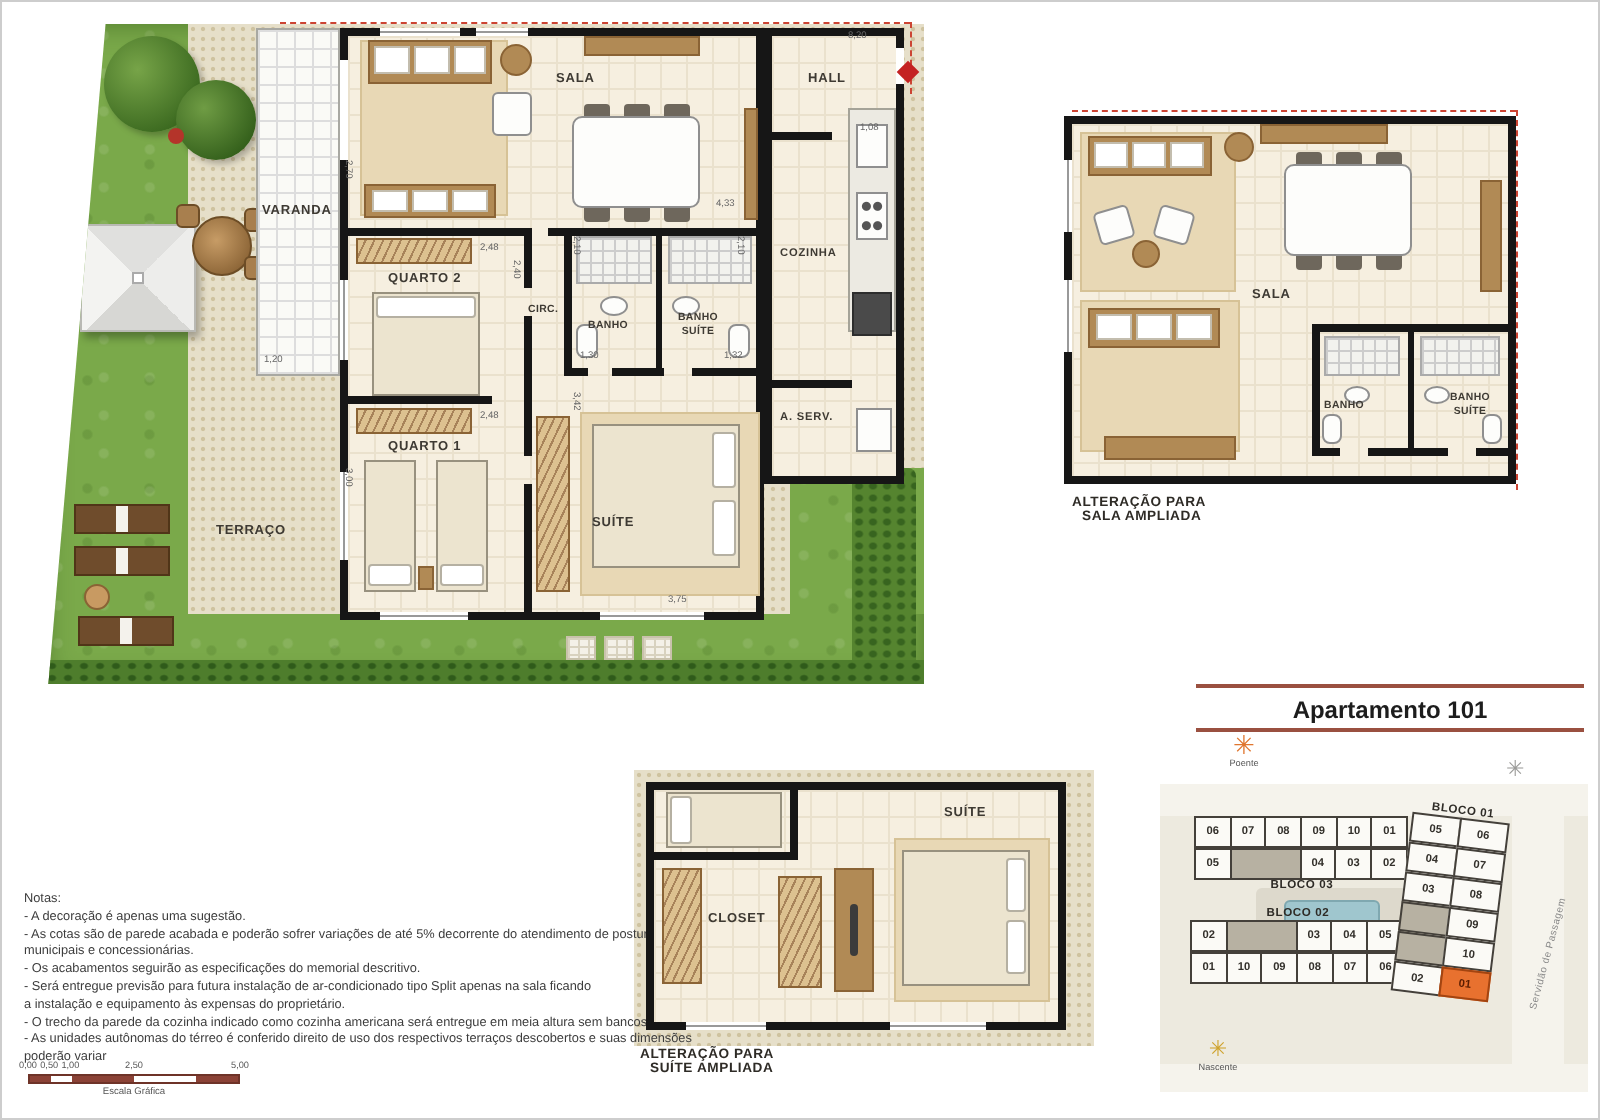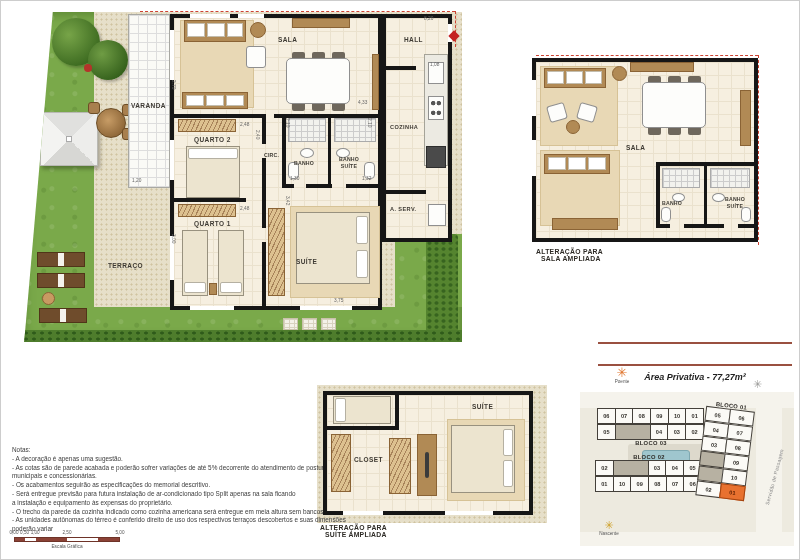--- a/index.html
+++ b/index.html
@@ -249,22 +249,22 @@
   <div class="winH" style="left:343px;top:511px;width:40px;height:4px;z-index:13;"></div>
   <div class="winH" style="left:445px;top:511px;width:48px;height:4px;z-index:13;"></div>
   <span class="lbl" style="left:354px;top:456px;">CLOSET</span>
   <span class="lbl" style="left:472px;top:403px;">SUÍTE</span>
   <div class="caption" style="left:320px;top:524px;">
     <div>ALTERAÇÃO PARA</div>
     <div style="margin-left:5px;">SUÍTE AMPLIADA</div>
   </div>
 
   <div class="abs" style="left:598px;top:342px;width:194px;height:1.5px;background:#9a5040;"></div>
+  <div class="abs" style="left:598px;top:348px;width:194px;text-align:center;font-size:12px;font-weight:bold;color:#1d1d1d;">Apartamento 101</div>
   <div class="abs" style="left:598px;top:364px;width:194px;height:1.5px;background:#9a5040;"></div>
-  <div class="abs" style="left:598px;top:372px;width:194px;text-align:center;font-size:9px;font-weight:bold;font-style:italic;color:#222;">Área Privativa - 77,27m²</div>
   <div class="abs" style="left:604px;top:366px;width:36px;text-align:center;z-index:20;">
     <div style="font-size:13px;color:#e0762f;line-height:13px;">✳</div>
     <div style="font-size:4.6px;color:#555;">Poente</div>
   </div>
   <div class="abs" style="left:753px;top:378px;font-size:11px;color:#9a9a98;z-index:20;">✳</div>
 
   <div class="abs" id="siteplan" style="left:580px;top:392px;width:214px;height:154px;">
     <div class="abs" style="left:0;top:0;width:214px;height:16px;background:#f5f3ec;"></div>
     <div class="abs" style="left:176px;top:0;width:26px;height:142px;background:#f5f3ec;"></div>
     <div class="abs" style="left:0;top:140px;width:214px;height:14px;background:#f5f3ec;"></div>

